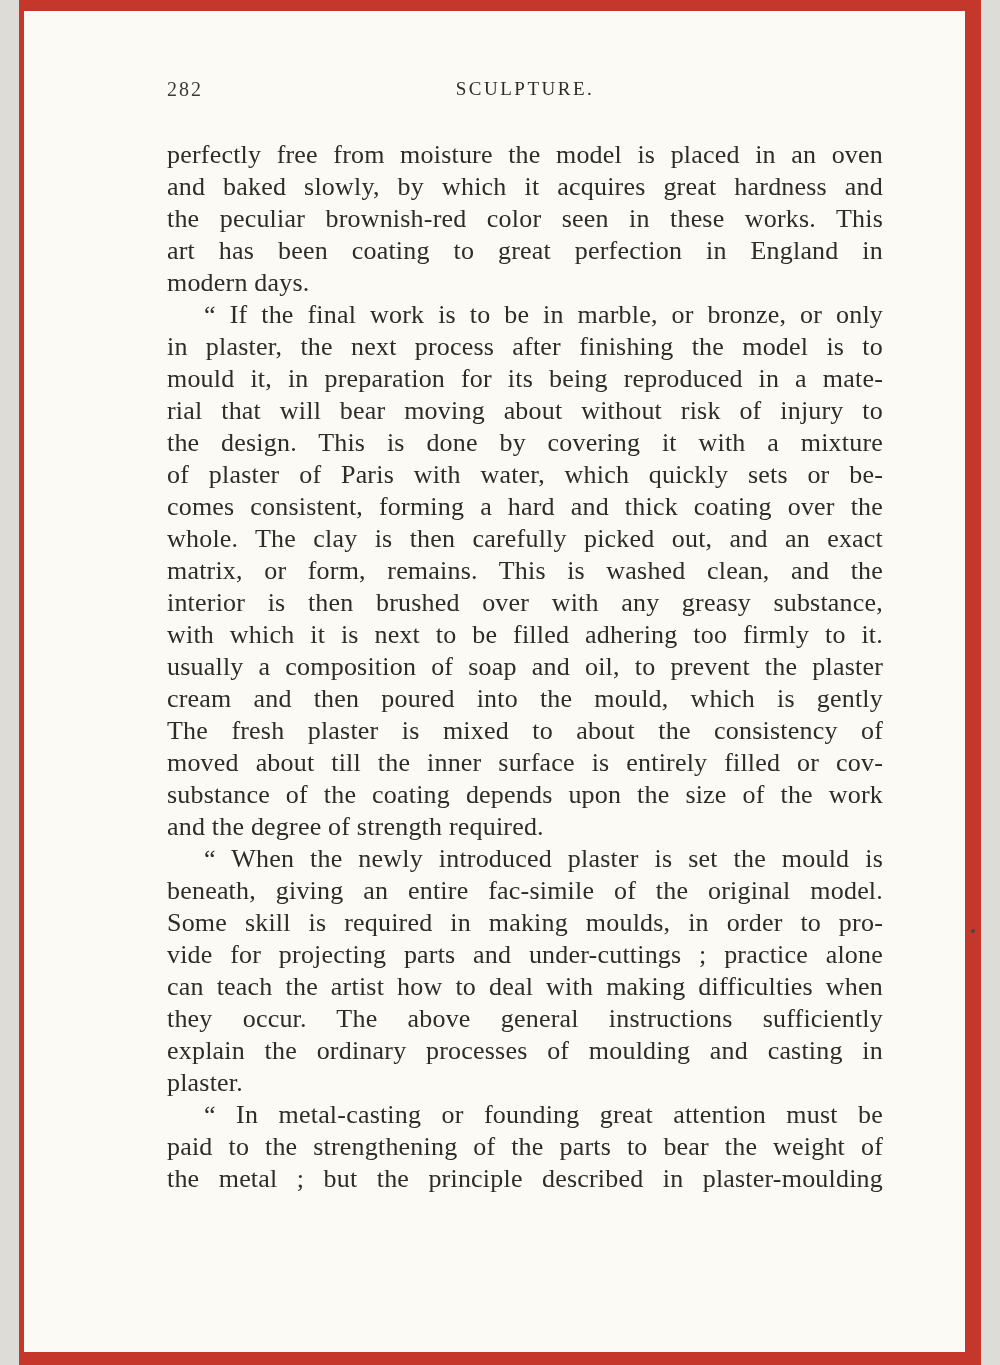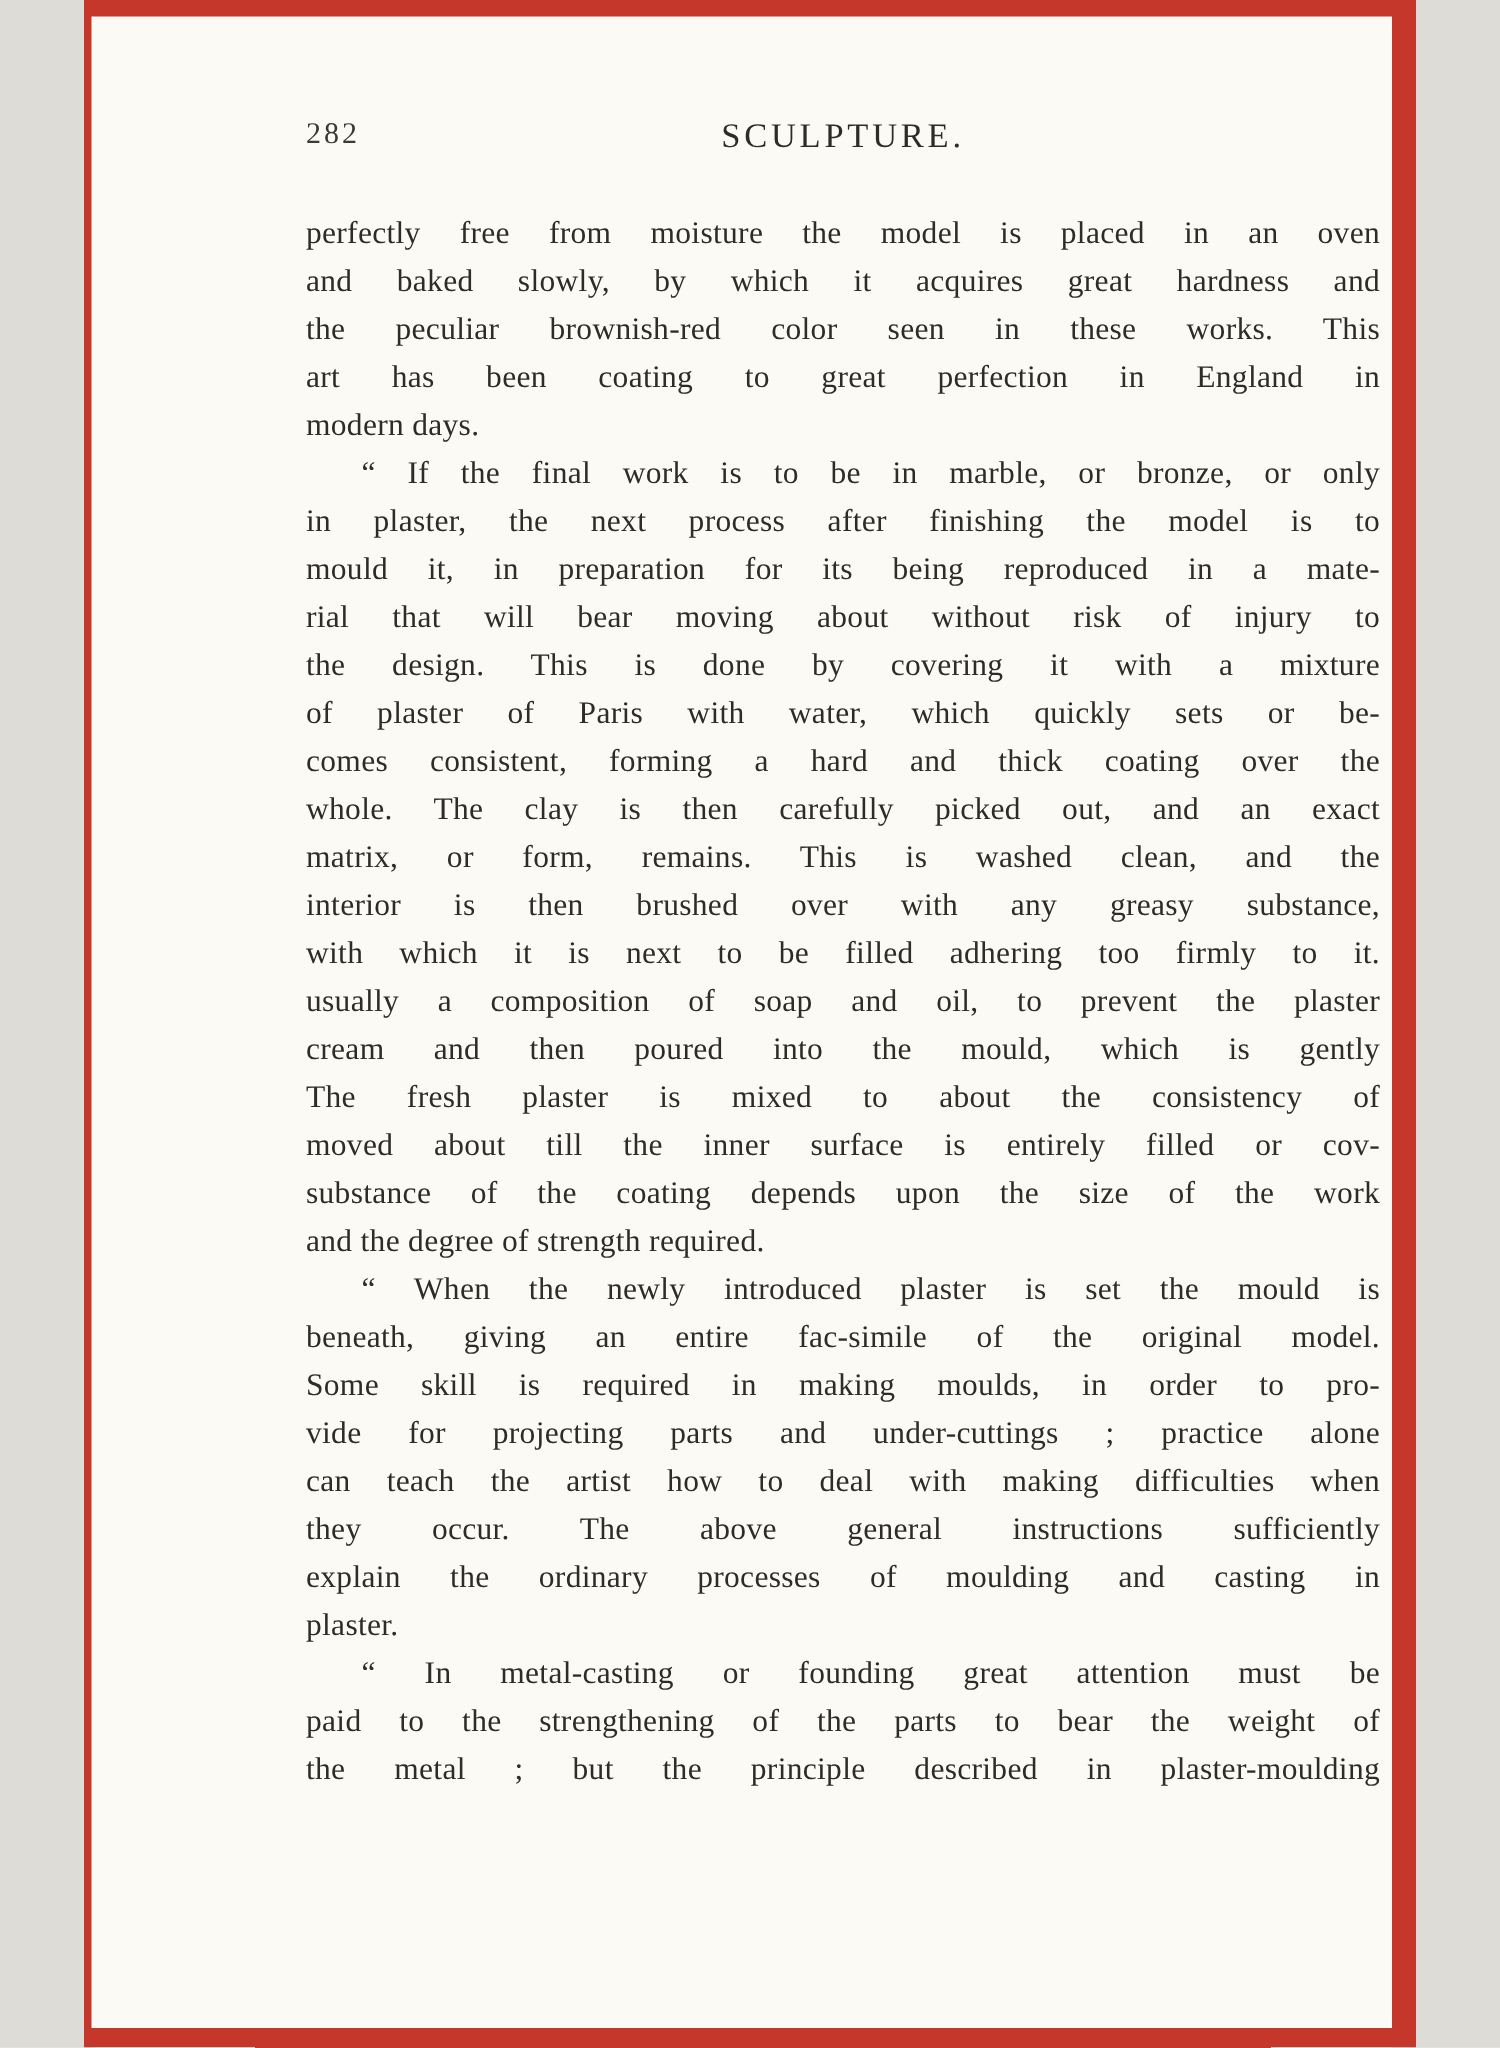--- a/index.html
+++ b/index.html
@@ -1,19 +1,19 @@
 <!DOCTYPE html>
 <html style="--edge-red: #c5372b; --paper: #fbfaf5; --ink: #2e2c28;"><head>
 <meta charset="utf-8">
 <style>
   * { margin: 0; padding: 0; box-sizing: border-box; }
   html, body { background: #dedcd6; }
   .scan {
     position: relative;
-    width: 888px;
+    width: 962px;
     height: 1365px;
     margin: 0 auto;
     background: var(--paper, #fbfaf5);
     font-family: "Liberation Serif", "DejaVu Serif", serif;
     color: var(--ink, #2e2c28);
     overflow: hidden;
   }
   .edge { position: absolute; background: var(--edge-red, #c5372b); }
   .edge-top    { top: 0; left: 0; right: 0; height: 11px; }
   .edge-left   { top: 0; left: 0; bottom: 0; width: 5px; }
@@ -22,26 +22,26 @@
 
   .content { position: absolute; left: 148px; top: 76px; width: 716px; }
 
   .header-row { position: relative; height: 32px; font-size: 20px; }
   .page-num {
     position: absolute; left: 0; top: 2px;
     letter-spacing: 2px; font-size: 20px; color: #3c3a34;
   }
   .running-title {
     display: block; text-align: center;
-    letter-spacing: 2.5px; font-size: 23px; padding-top: 2px;
+    letter-spacing: 2.5px; font-size: 19px; padding-top: 2px;
   }
 
   .body-text {
     margin-top: 31px;
-    font-size: 21px;
+    font-size: 26px;
     line-height: 32px;
     letter-spacing: 0.2px;
   }
   .paragraph { margin: 0; }
   .line { text-align: justify; text-align-last: justify; }
   .line-last { text-align-last: left; }
   .line-indent { text-indent: 37px; }
 
   .ink-speck {
     position: absolute; left: 952px; top: 929px;

